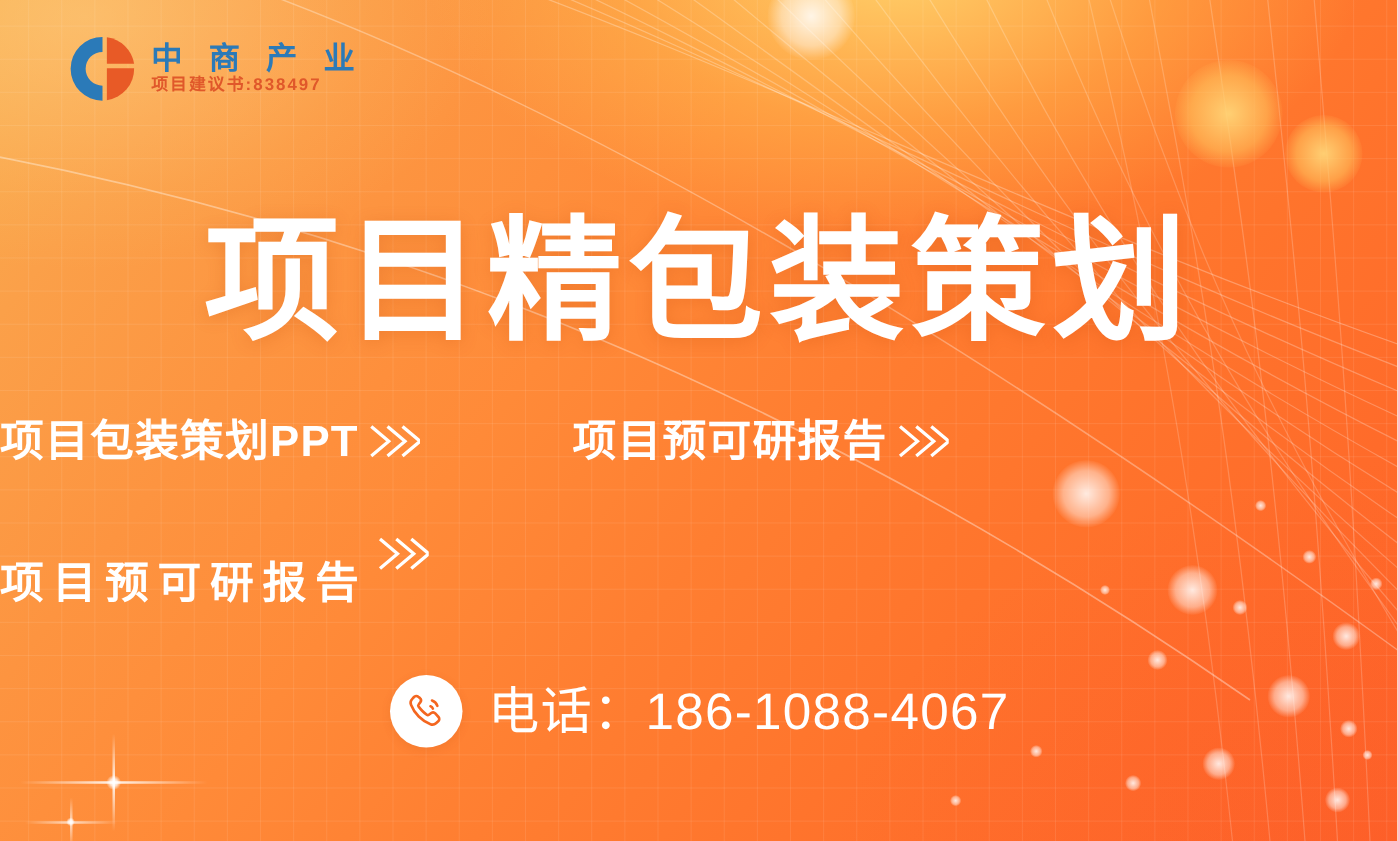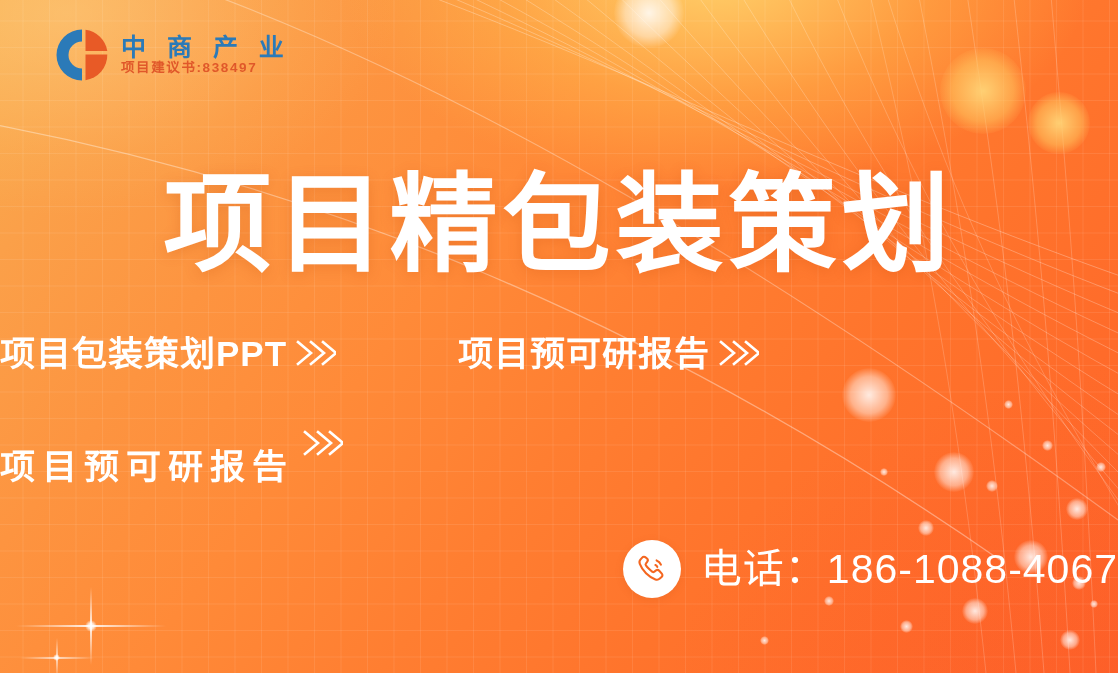--- a/index.html
+++ b/index.html
@@ -169,21 +169,21 @@
   .chev svg { display: block; }
 
   
   #phone-bar {
     position: absolute;
     left: 2px;
     right: 0;
     top: 540px;
     display: flex;
     align-items: center;
-    justify-content: flex-end;
+    justify-content: center;
     gap: 20px;
   }
   #phone-icon-circle {
     width: 58px; height: 58px;
     border-radius: 50%;
     background: #ffffff;
     display: flex;
     align-items: center;
     justify-content: center;
     flex: none;

